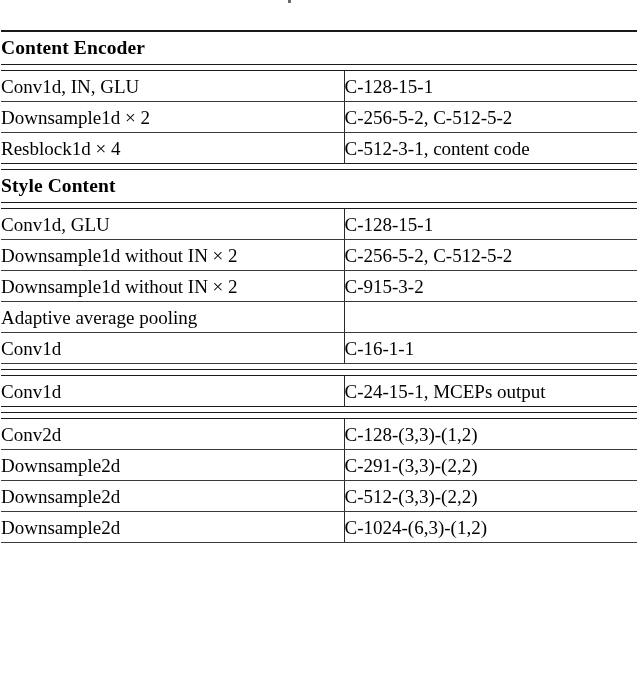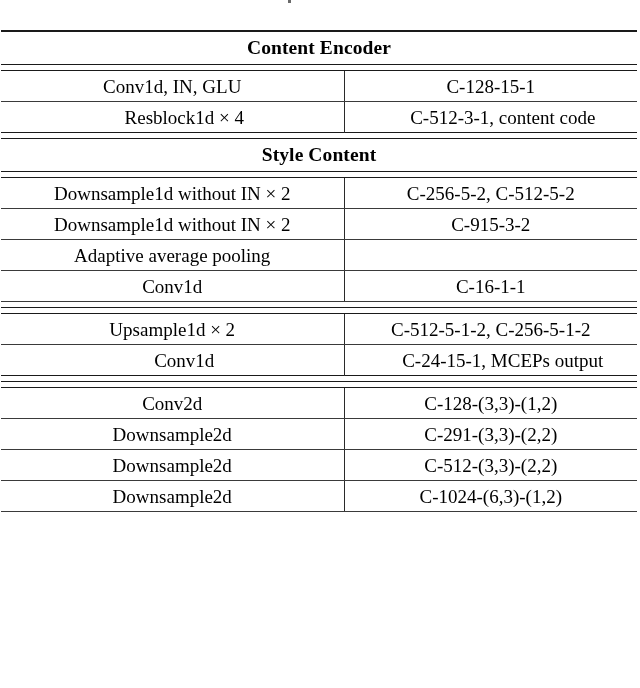--- a/index.html
+++ b/index.html
@@ -42,21 +42,21 @@
     table-layout: fixed;
     font-size: 19px;
   }
 
   .arch-table col.col-layer { width: 343px; }
   .arch-table col.col-param { width: 293px; }
 
   .arch-table td {
     padding: 0;
     margin: 0;
-    text-align: center;
+    text-align: left;
     vertical-align: middle;
     line-height: 1.0;
     white-space: nowrap;
     font-family: Liberation Serif, serif;
   }
 
   
   tr.section-row td {
     height: 32px;
     font-weight: bold;
@@ -72,21 +72,20 @@
   tr.data-row td {
     height: 30px;
     border-bottom: 1.3px solid #3a3a3a;
     margin-top: 8px;
   }
   tr.data-row td.layer-cell {
     border-right: 1.4px solid #2a2a2a;
   }
   tr.data-row.last-in-section td {
     border-bottom: none;
-    padding-left: 24px;
   }
 
   
   tr.rule-double td {
     height: 5px;
     padding: 0;
     border-top: 1.5px solid #1a1a1a;
     border-bottom: 1.5px solid #1a1a1a;
     background: #ffffff;
   }
@@ -115,32 +114,40 @@
         <tr class="section-row">
           <td colspan="2">Content Encoder</td>
         </tr>
         <tr class="rule-double">
           <td colspan="2"></td>
         </tr>
         <tr class="data-row">
           <td class="layer-cell">Conv1d, IN, GLU</td>
           <td class="param-cell">C-128-15-1</td>
         </tr>
+        <tr class="data-row">
+          <td class="layer-cell">Downsample1d × 2</td>
+          <td class="param-cell">C-256-5-2, C-512-5-2</td>
+        </tr>
         <tr class="data-row last-in-section">
           <td class="layer-cell">Resblock1d × 4</td>
           <td class="param-cell">C-512-3-1, content code</td>
         </tr>
         <tr class="rule-double">
           <td colspan="2"></td>
         </tr>
         <tr class="section-row">
           <td colspan="2">Style Content</td>
         </tr>
         <tr class="rule-double">
           <td colspan="2"></td>
+        </tr>
+        <tr class="data-row">
+          <td class="layer-cell">Conv1d, GLU</td>
+          <td class="param-cell">C-128-15-1</td>
         </tr>
         <tr class="data-row">
           <td class="layer-cell">Downsample1d without IN × 2</td>
           <td class="param-cell">C-256-5-2, C-512-5-2</td>
         </tr>
         <tr class="data-row">
           <td class="layer-cell">Downsample1d without IN × 2</td>
           <td class="param-cell">C-915-3-2</td>
         </tr>
         <tr class="data-row">
@@ -149,24 +156,20 @@
         </tr>
         <tr class="data-row">
           <td class="layer-cell">Conv1d</td>
           <td class="param-cell">C-16-1-1</td>
         </tr>
         <tr class="rule-double">
           <td colspan="2"></td>
         </tr>
         <tr class="rule-double">
           <td colspan="2"></td>
-        </tr>
-        <tr class="data-row">
-          <td class="layer-cell">Upsample1d × 2</td>
-          <td class="param-cell">C-512-5-1-2, C-256-5-1-2</td>
         </tr>
         <tr class="data-row last-in-section">
           <td class="layer-cell">Conv1d</td>
           <td class="param-cell">C-24-15-1, MCEPs output</td>
         </tr>
         <tr class="rule-double">
           <td colspan="2"></td>
         </tr>
         <tr class="rule-double">
           <td colspan="2"></td>

